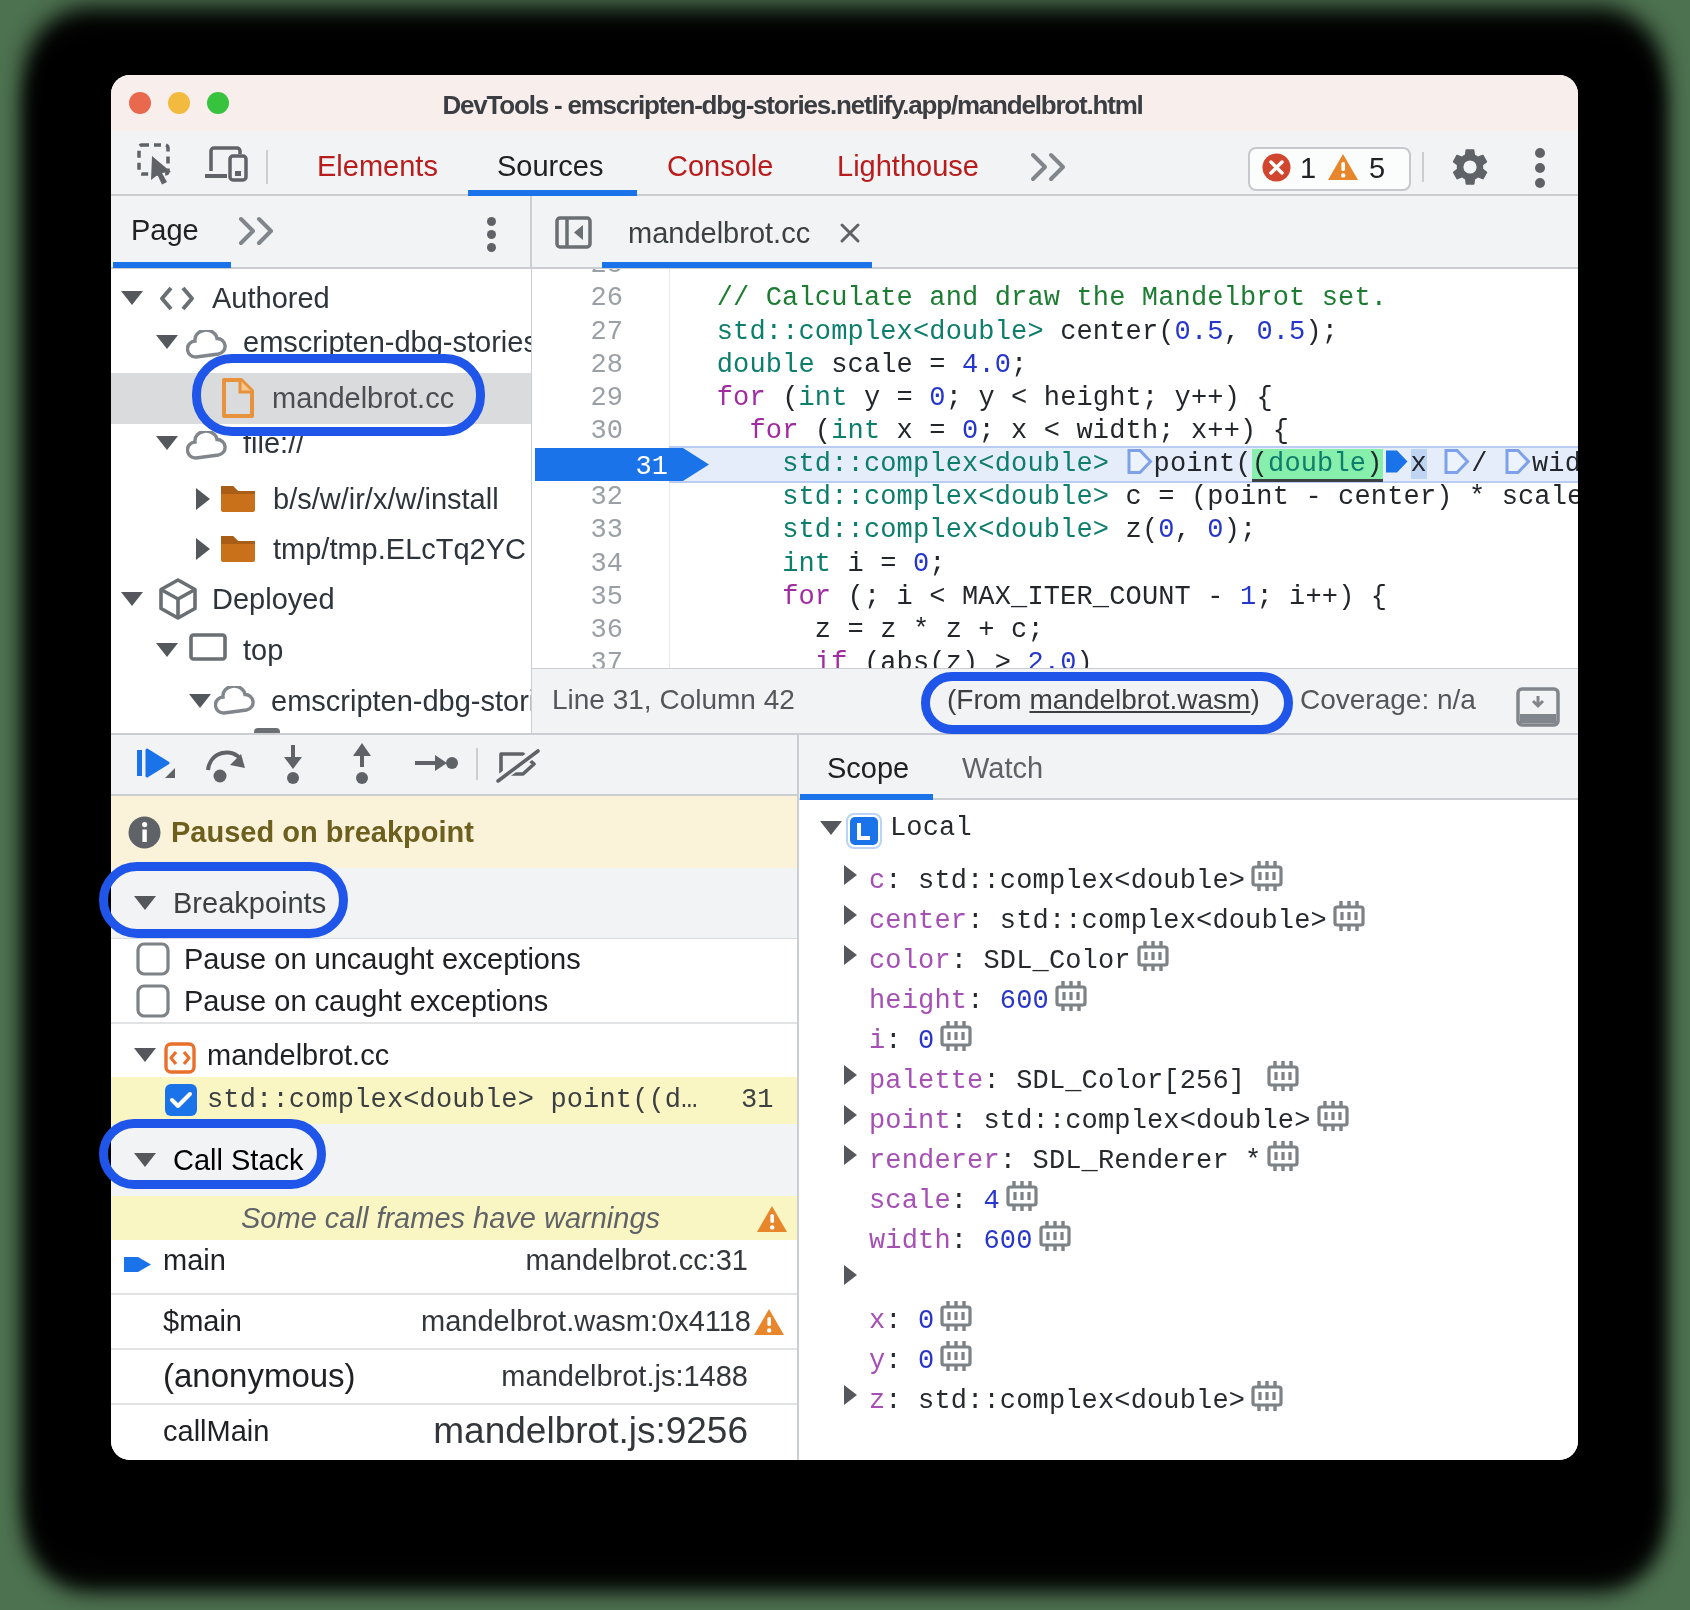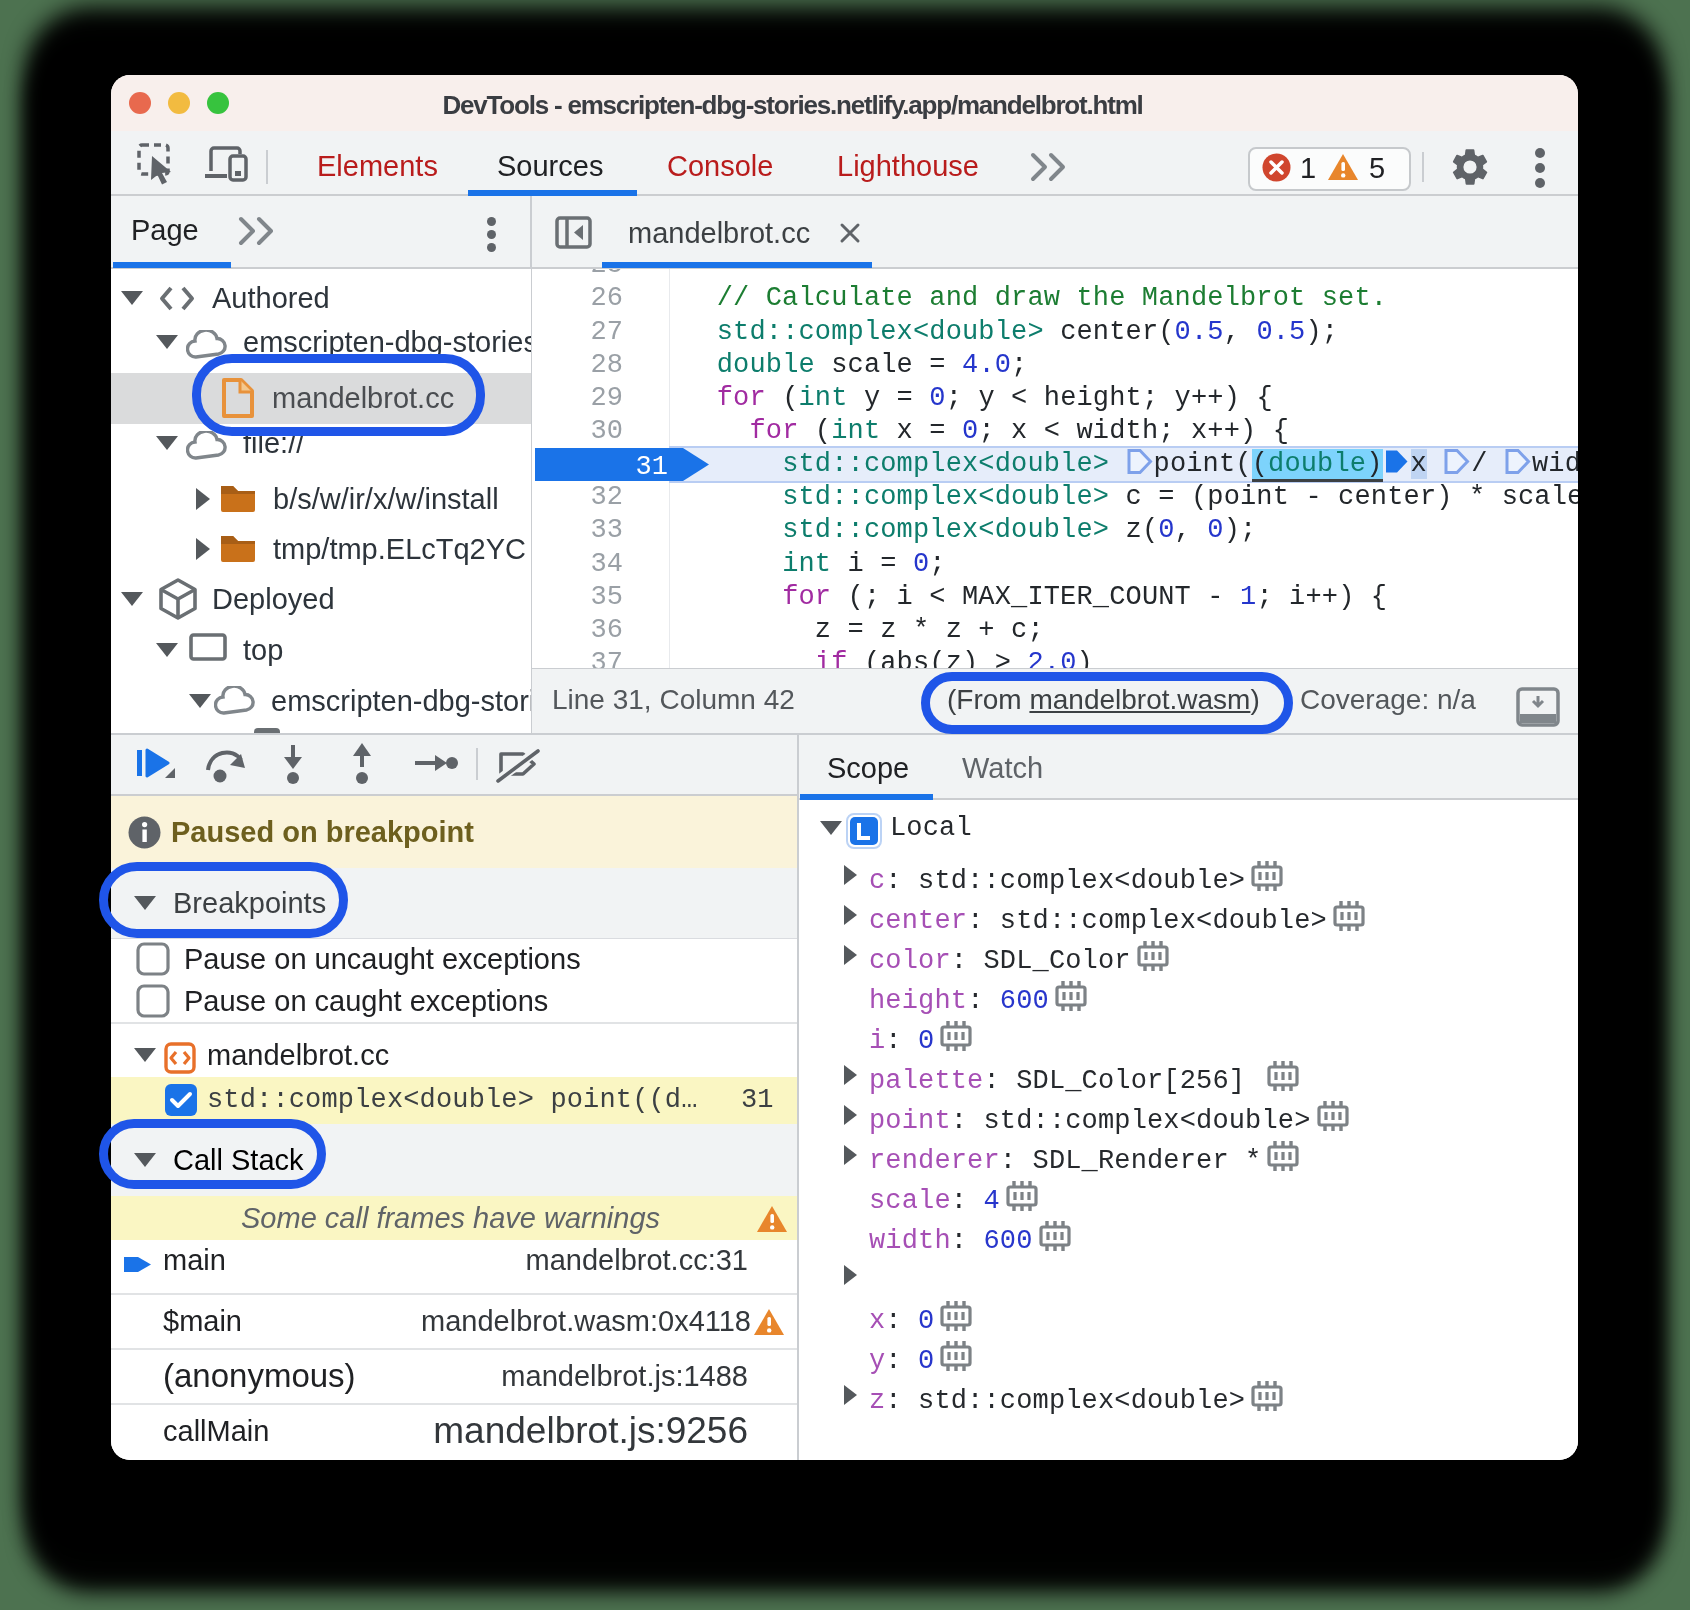--- a/index.html
+++ b/index.html
@@ -206,21 +206,21 @@
     <polygon points="0,0 148,0 174,16.5 148,33 0,33" fill="#1a73e8"></polygon>
     <text x="133" y="26" text-anchor="end" font-family="Liberation Mono, monospace" font-size="27" fill="#fff">31</text>
   </svg>
   <div class="codeline" style="left:152px;top:13px;"><span class="cm">  // Calculate and draw the Mandelbrot set.</span></div>
   <div class="codeline" style="left:152px;top:47px;">  <span class="ty">std::complex&lt;double&gt;</span> center(<span class="num">0.5</span>, <span class="num">0.5</span>);</div>
   <div class="codeline" style="left:152px;top:80px;">  <span class="ty">double</span> scale = <span class="num">4.0</span>;</div>
   <div class="codeline" style="left:152px;top:113px;">  <span class="kw">for</span> (<span class="ty">int</span> y = <span class="num">0</span>; y &lt; height; y++) {</div>
   <div class="codeline" style="left:152px;top:146px;">    <span class="kw">for</span> (<span class="ty">int</span> x = <span class="num">0</span>; x &lt; width; x++) {</div>
   <div class="codeline" style="left:152px;top:179px;">      <span class="ty">std::complex&lt;double&gt;</span> <svg class="mkr" width="26" height="27" viewBox="0 0 26 27">
           <polygon points="2,2.5 13,2.5 23.5,13.5 13,24.5 2,24.5" fill="#edf3fd" stroke="#7ea1ea" stroke-width="3"></polygon>
-        </svg>point(<span style="background:#7dd3fc;box-shadow:0 3px 0 #3c4043;">(<span class="ty">double</span>)</span><svg class="mkr" width="26" height="27" viewBox="0 0 26 27">
+        </svg>point(<span style="background:#86efac;box-shadow:0 3px 0 #3c4043;">(<span class="ty">double</span>)</span><svg class="mkr" width="26" height="27" viewBox="0 0 26 27">
           <polygon points="2,2.5 13,2.5 23.5,13.5 13,24.5 2,24.5" fill="#1a73e8"></polygon>
         </svg><span style="background:#bfd4f2;">x</span> <svg class="mkr" width="26" height="27" viewBox="0 0 26 27">
           <polygon points="2,2.5 13,2.5 23.5,13.5 13,24.5 2,24.5" fill="#edf3fd" stroke="#7ea1ea" stroke-width="3"></polygon>
         </svg>/ <svg class="mkr" width="26" height="27" viewBox="0 0 26 27">
           <polygon points="2,2.5 13,2.5 23.5,13.5 13,24.5 2,24.5" fill="#edf3fd" stroke="#7ea1ea" stroke-width="3"></polygon>
         </svg>width - ,</div>
   <div class="codeline" style="left:152px;top:212px;">      <span class="ty">std::complex&lt;double&gt;</span> c = (point - center) * scale;</div>
   <div class="codeline" style="left:152px;top:245px;">      <span class="ty">std::complex&lt;double&gt;</span> z(<span class="num">0</span>, <span class="num">0</span>);</div>
   <div class="codeline" style="left:152px;top:279px;">      <span class="ty">int</span> i = <span class="num">0</span>;</div>
   <div class="codeline" style="left:152px;top:312px;">      <span class="kw">for</span> (; i &lt; MAX_ITER_COUNT - <span class="num">1</span>; i++) {</div>

